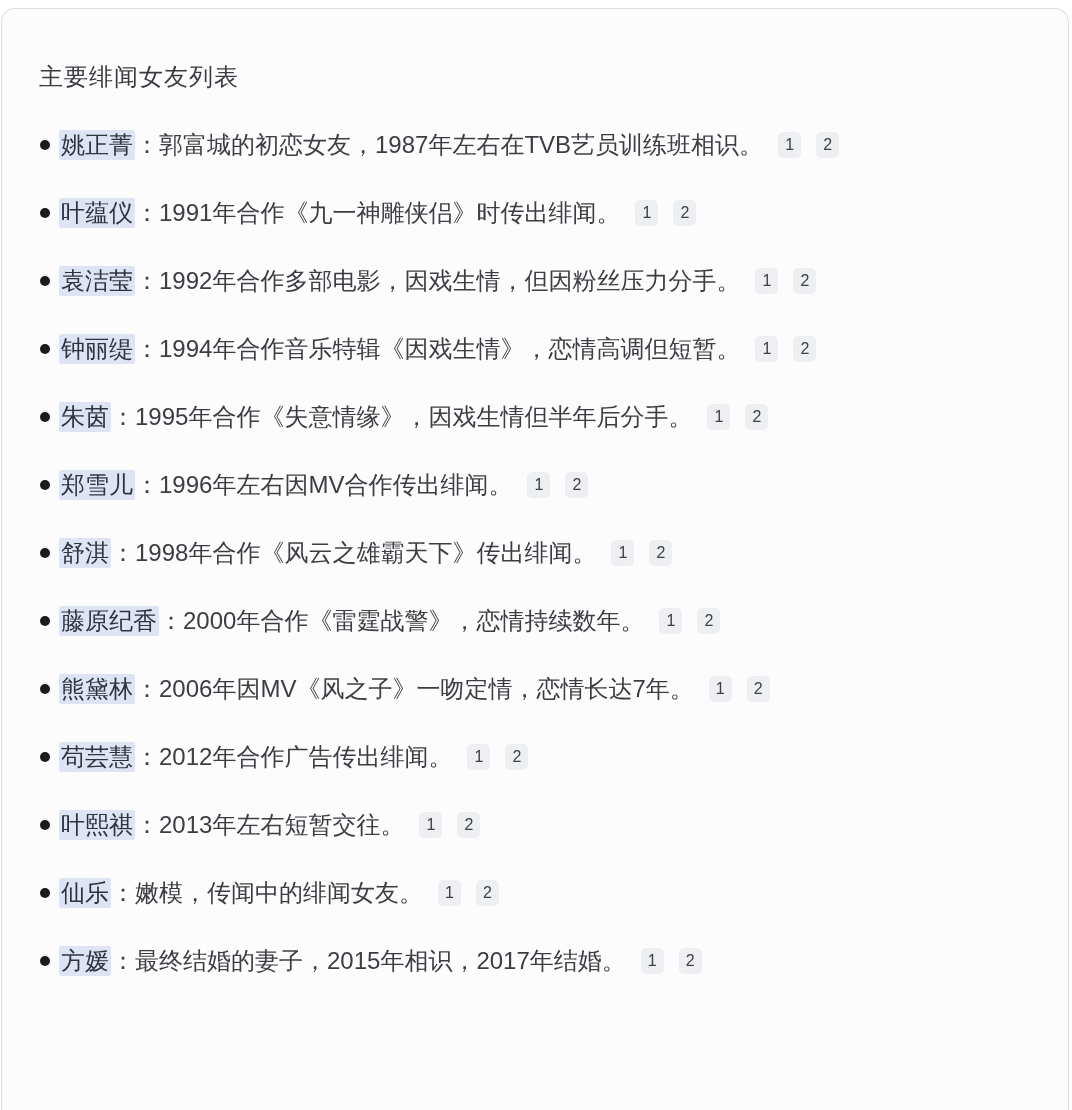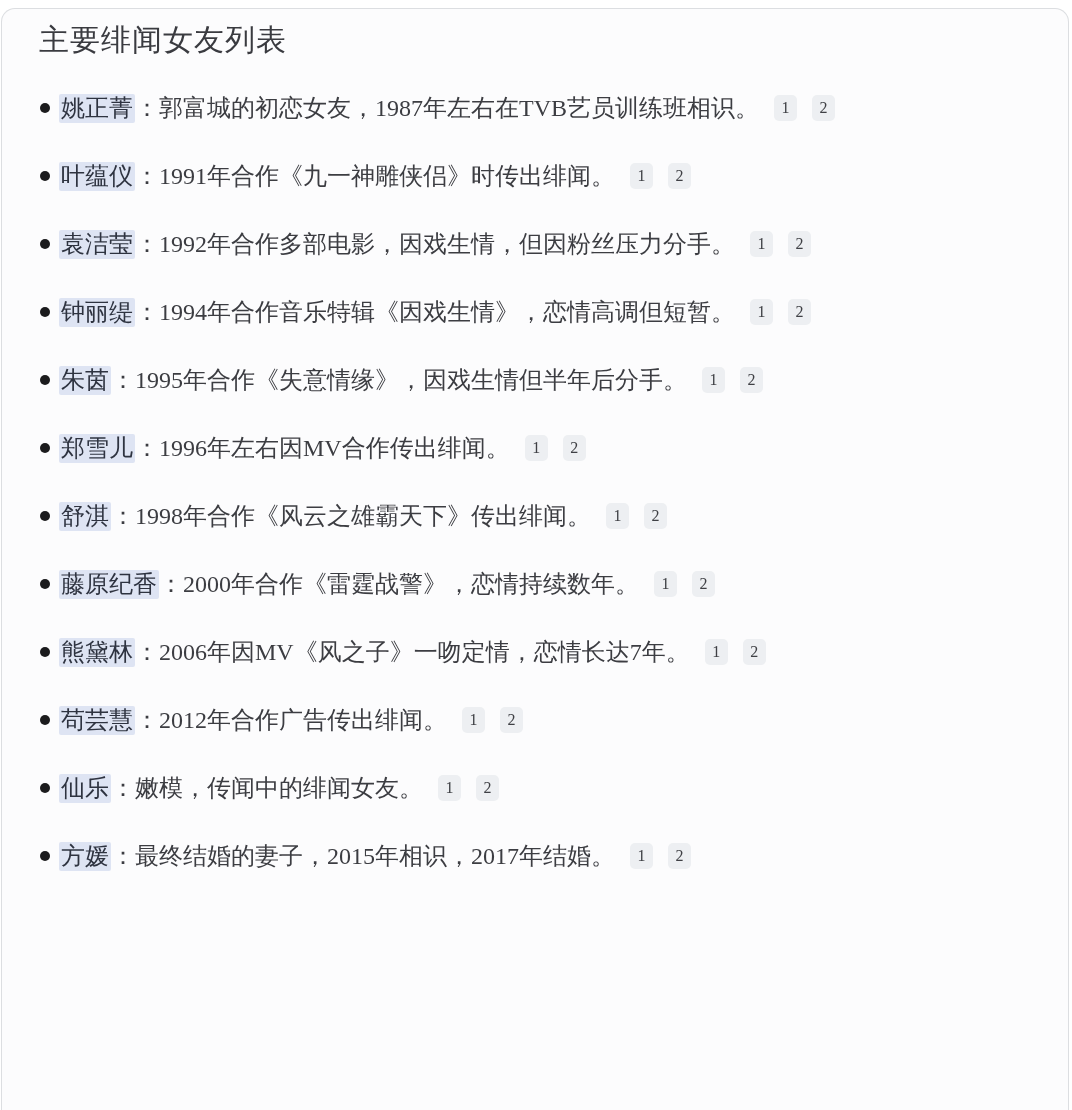--- a/index.html
+++ b/index.html
@@ -21,32 +21,31 @@
     right: 3px;
     height: 1130px;
     background: #fcfcfd;
     border: 1px solid #dcdee1;
     border-bottom: none;
     border-radius: 14px 14px 0 0;
     box-sizing: border-box;
     overflow: hidden;
   }
   .title {
-    margin: 14px 0 0 37px;
-    font-size: 30px;
+    margin: 51px 0 0 37px;
+    font-size: 24px;
     line-height: 34px;
     font-weight: 500;
     color: #3a3b40;
     letter-spacing: 1px;
   }
   ul.gf-list {
     list-style: none;
     margin: 34px 0 0 0;
     padding: 0 0 0 57px;
-    font-family: Liberation Serif, serif;
   }
   ul.gf-list li {
     position: relative;
     font-size: 24px;
     line-height: 34px;
     margin: 0 0 34px 0;
     color: #3c3d42;
     white-space: nowrap;
   }
   .bullet {
@@ -108,18 +107,19 @@
 
       <li class="list-item"><span class="bullet"></span><span class="name">舒淇</span><span class="sep">：</span><span class="desc">1998年合作《风云之雄霸天下》传出绯闻。</span><span class="cites"><span class="cite-chip">1</span><span class="cite-chip">2</span></span></li>
 
 
       <li class="list-item"><span class="bullet"></span><span class="name">藤原纪香</span><span class="sep">：</span><span class="desc">2000年合作《雷霆战警》，恋情持续数年。</span><span class="cites"><span class="cite-chip">1</span><span class="cite-chip">2</span></span></li>
 
       <li class="list-item"><span class="bullet"></span><span class="name">熊黛林</span><span class="sep">：</span><span class="desc">2006年因MV《风之子》一吻定情，恋情长达7年。</span><span class="cites"><span class="cite-chip">1</span><span class="cite-chip">2</span></span></li>
 
       <li class="list-item"><span class="bullet"></span><span class="name">苟芸慧</span><span class="sep">：</span><span class="desc">2012年合作广告传出绯闻。</span><span class="cites"><span class="cite-chip">1</span><span class="cite-chip">2</span></span></li>
 
+      <li class="list-item"><span class="bullet"></span><span class="name">叶熙祺</span><span class="sep">：</span><span class="desc">2013年左右短暂交往。</span><span class="cites"><span class="cite-chip">1</span><span class="cite-chip">2</span></span></li>
 
       <li class="list-item"><span class="bullet"></span><span class="name">仙乐</span><span class="sep">：</span><span class="desc">嫩模，传闻中的绯闻女友。</span><span class="cites"><span class="cite-chip">1</span><span class="cite-chip">2</span></span></li>
 
       <li class="list-item"><span class="bullet"></span><span class="name">方媛</span><span class="sep">：</span><span class="desc">最终结婚的妻子，2015年相识，2017年结婚。</span><span class="cites"><span class="cite-chip">1</span><span class="cite-chip">2</span></span></li>
     </ul>
 </div>
 
 </body></html>

